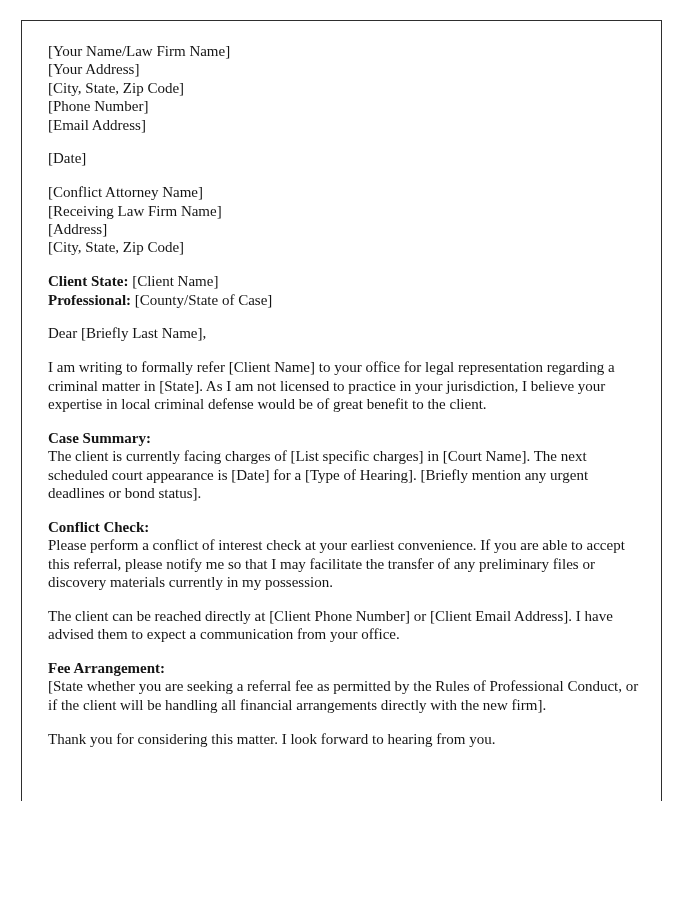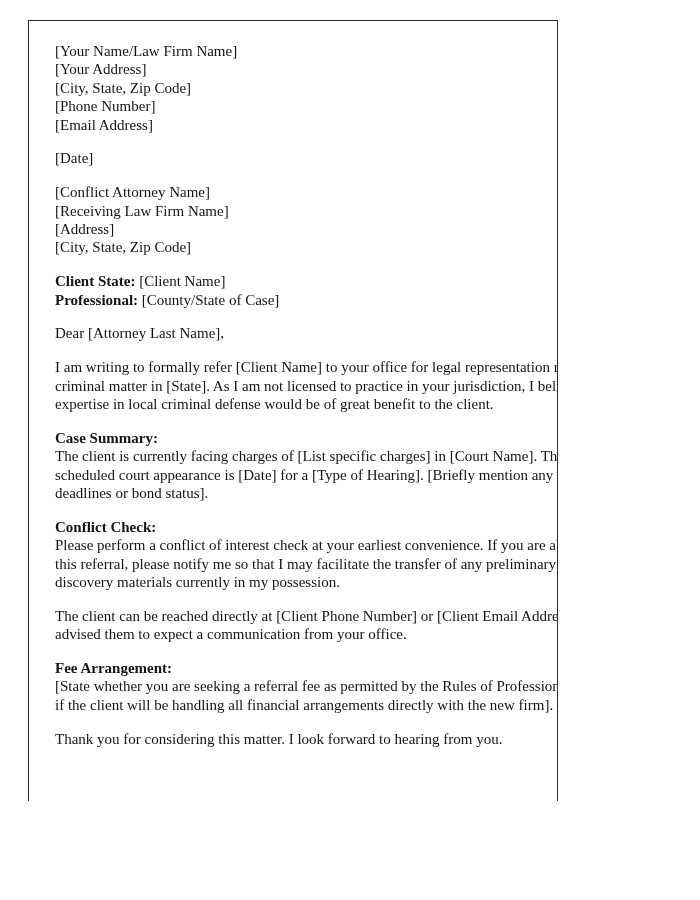--- a/index.html
+++ b/index.html
@@ -6,22 +6,22 @@
   html, body {
     width: 700px; height: 900px;
     background: #ffffff;
     font-family: "Liberation Serif", serif;
     color: #141414;
     overflow: hidden;
     position: relative;
   }
   .page {
     position: absolute;
-    left: 28px; top: 20px;
-    width: 530px; height: 781px;
+    left: 21px; top: 20px;
+    width: 641px; height: 781px;
     border: 1.5px solid #2e2e2e;
     border-bottom: none;
     background: #ffffff;
     overflow: hidden;
   }
   .content {
     padding: 21px 18px 0 26px;
     font-size: 15px;
     line-height: 18.4px;
   }
@@ -51,21 +51,21 @@
       <span class="blockline">[Receiving Law Firm Name]</span>
       <span class="blockline">[Address]</span>
       <span class="blockline">[City, State, Zip Code]</span>
     </div>
 
     <div class="block">
       <span class="blockline"><span class="bold">Client State:</span> <span>[Client Name]</span></span>
       <span class="blockline"><span class="bold">Professional:</span> <span>[County/State of Case]</span></span>
     </div>
 
-    <div class="block">Dear [Attorney Last Name],</div>
+    <div class="block">Dear [Briefly Last Name],</div>
 
     <div class="block">I am writing to formally refer [Client Name] to your office for legal representation regarding a criminal matter in [State]. As I am not licensed to practice in your jurisdiction, I believe your expertise in local criminal defense would be of great benefit to the client.</div>
 
     <div class="block">
       <span class="blockline bold">Case Summary:</span>
       <span class="blockline">The client is currently facing charges of [List specific charges] in [Court Name]. The next scheduled court appearance is [Date] for a [Type of Hearing]. [Briefly mention any urgent deadlines or bond status].</span>
     </div>
 
     <div class="block">
       <span class="blockline bold">Conflict Check:</span>

